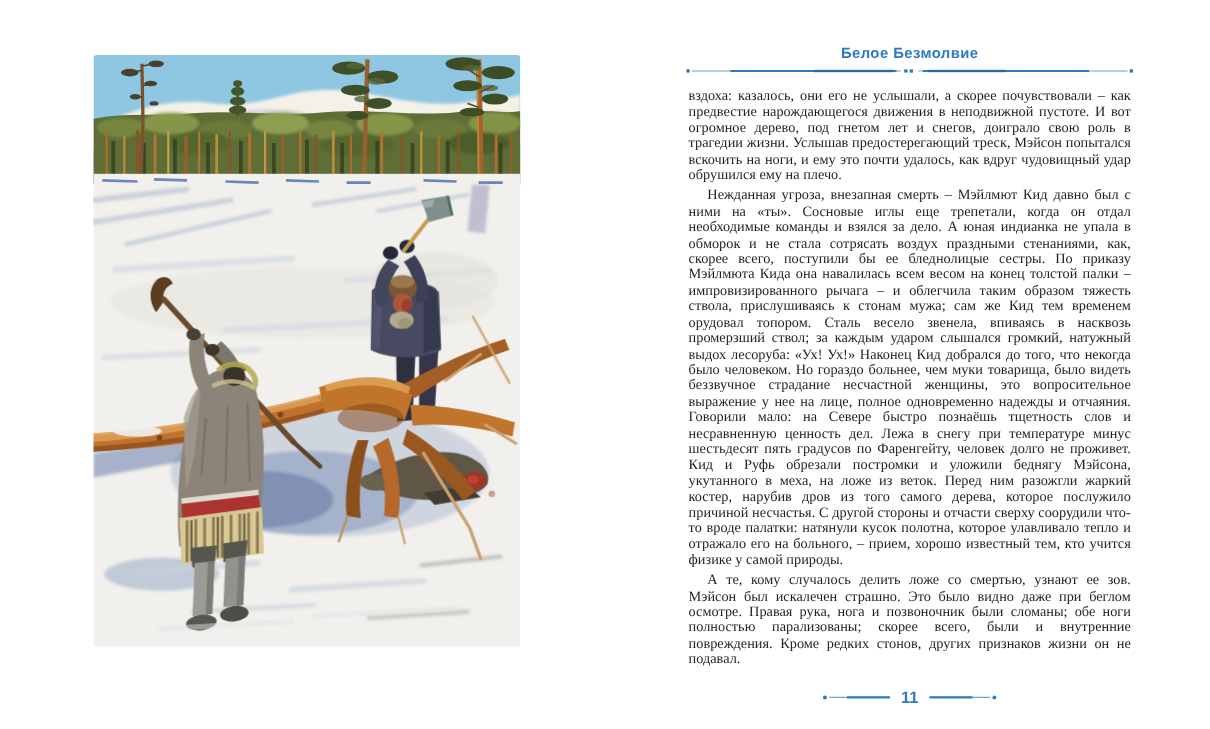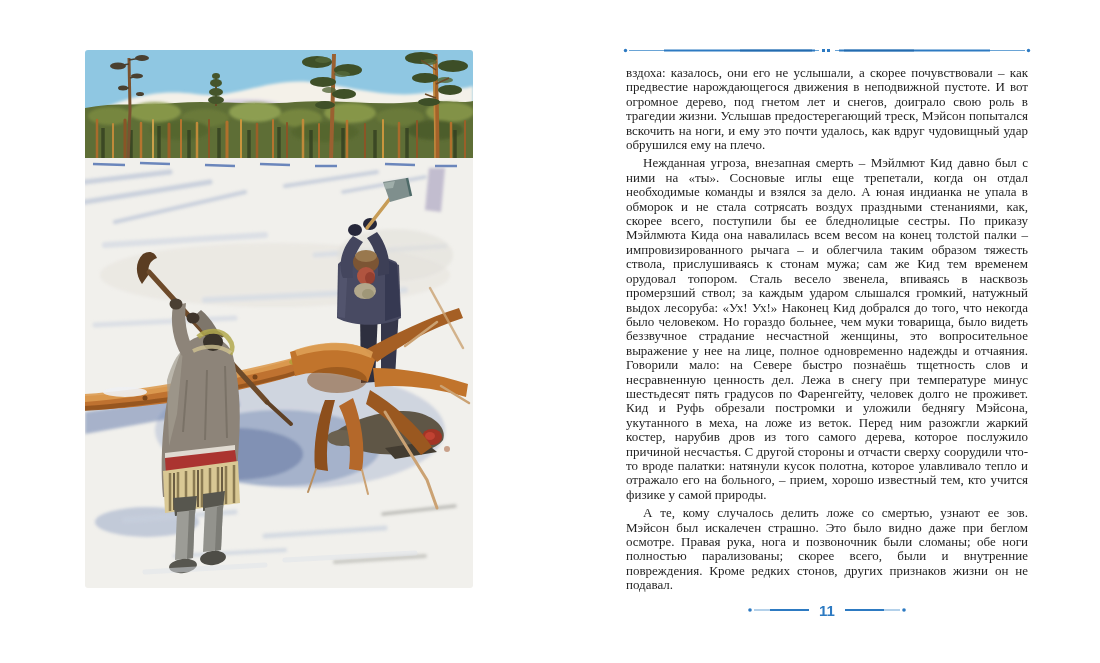--- a/index.html
+++ b/index.html
@@ -10,21 +10,21 @@
   .illustration-wrap svg{display:block;width:100%;height:100%;}
   
   .text-column{position:absolute;left:622px;top:42px;width:410px;}
   .chapter-title{font-family:"Liberation Sans", sans-serif;font-size:13.5px;font-weight:bold;
         color:#2d7ac2;text-align:center;letter-spacing:.4px;line-height:14px;}
   .rule{display:block;margin:4px auto 0 auto;}
   .body-text{margin-top:11px;font-size:13px;line-height:14.4px;color:#1e1e1e;
         text-align:justify;hyphens:auto;-webkit-hyphens:auto;}
   .body-text p{margin:4px;}
   .body-text p.indent{text-indent:17px;}
-  .page-footer{margin-top:10px;display:flex;align-items:center;justify-content:center;gap:9px;}
+  .page-footer{margin-top:20px;display:flex;align-items:center;justify-content:center;gap:9px;}
   .page-number{font-family:"Liberation Sans", sans-serif;font-size:15px;font-weight:bold;
         color:#2d7ac2;line-height:15px;}
 </style>
 </head>
 <body>
 
 <div class="page">
 
   <div class="illustration-wrap">
     <svg viewBox="0 0 388 538" aria-hidden="true">
@@ -323,20 +323,21 @@
         <g stroke="#dfe3ea" stroke-linecap="round" opacity=".5">
           <path d="M60,522 L180,515" stroke-width="5" fill="none"></path>
           <path d="M200,510 L330,503" stroke-width="5" fill="none"></path>
         </g>
       </g>
     </svg>
   </div>
 
   <div class="text-column">
 
+    <div class="chapter-title">Белое Безмолвие</div>
 
     <svg class="rule" width="410" height="9" viewBox="0 0 410 9" aria-hidden="true">
       <circle cx="3.5" cy="4.5" r="1.7" fill="#2d7ac2"></circle>
       <path d="M7,4.5 H197" stroke="#6aa4d6" stroke-width="1"></path>
       <path d="M42,4.5 H193" stroke="#2d7ac2" stroke-width="1.8"></path>
       <path d="M118,4.5 H190" stroke="#1f66a8" stroke-width="2.2" opacity=".7"></path>
       <rect x="200" y="3" width="3" height="3" fill="#2d7ac2"></rect>
       <rect x="205" y="3" width="3" height="3" fill="#2d7ac2"></rect>
       <path d="M213,4.5 H403" stroke="#6aa4d6" stroke-width="1"></path>
       <path d="M217,4.5 H368" stroke="#2d7ac2" stroke-width="1.8"></path>

